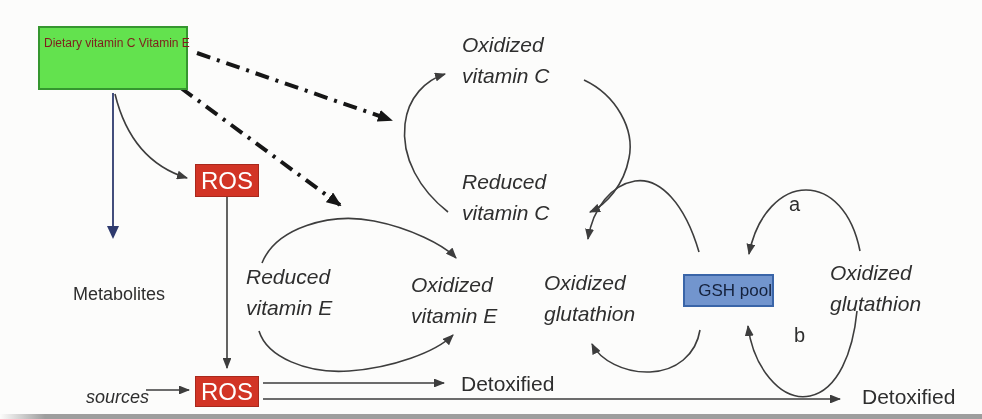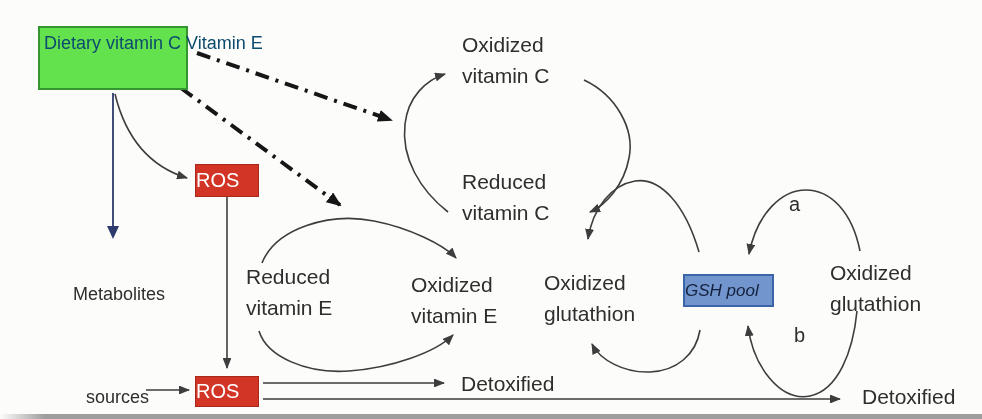--- a/index.html
+++ b/index.html
@@ -5,41 +5,41 @@
   html,body{margin:0;padding:0;background:#ffffff;}
   .stage{
     position:relative;width:982px;height:419px;overflow:hidden;
     background:#fcfcfb;
     font-family:"Liberation Sans", sans-serif;
     color:var(--text,#2e2e2e);
   }
   .stage svg{position:absolute;left:0;top:0;}
   .lbl{position:absolute;font-size:21px;line-height:31px;white-space:nowrap;color:var(--text,#2e2e2e);}
   .lbl.small{font-size:18px;line-height:31px;margin-top:16px;}
-  .lbl .ln{display:block;}
+  .lbl .ln{display:block;font-style:italic;}
   .node{position:absolute;box-sizing:border-box;display:flex;align-items:center;white-space:nowrap;}
   .node-green{
     left:38px;top:26px;width:150px;height:64px;
     background:var(--green-fill,#63e24e);
     border:2px solid var(--green-border,#35962f);
-    color:#0c4a6e;font-size:18px;line-height:27px;
+    color:#7f1d1d;font-size:12px;line-height:27px;
     padding:2px 0 0 4px;align-items:flex-start;
   }
   .node-red{
     background:var(--red-fill,#d23425);
     border:1px solid var(--red-border,#a8281c);
-    color:var(--ros-text,#fff);font-size:20px;justify-content:flex-start;
+    color:var(--ros-text,#fff);font-size:24px;justify-content:center;
   }
   .node-ros-top{left:195px;top:164px;width:64px;height:33px;}
   .node-ros-bottom{left:195px;top:376px;width:64px;height:31px;}
   .node-blue{
     left:683px;top:274px;width:91px;height:33px;
     background:var(--blue-fill,#7295ce);
     border:2px solid var(--blue-border,#3a65a8);
-    color:var(--gsh-text,#14213c);font-size:17px;justify-content:flex-start;font-style:italic;
+    color:var(--gsh-text,#14213c);font-size:17px;justify-content:flex-end;
   }
   .pos-oxvc{left:462px;top:29px;}
   .pos-redvc{left:462px;top:166px;}
   .pos-redve{left:246px;top:261px;}
   .pos-oxve{left:411px;top:269px;}
   .pos-oxgl-l{left:544px;top:267px;}
   .pos-oxgl-r{left:830px;top:257px;}
   .pos-metab{left:73px;top:263px;}
   .pos-other{left:86px;top:366px;}
   .pos-detox-c{left:461px;top:368px;}

